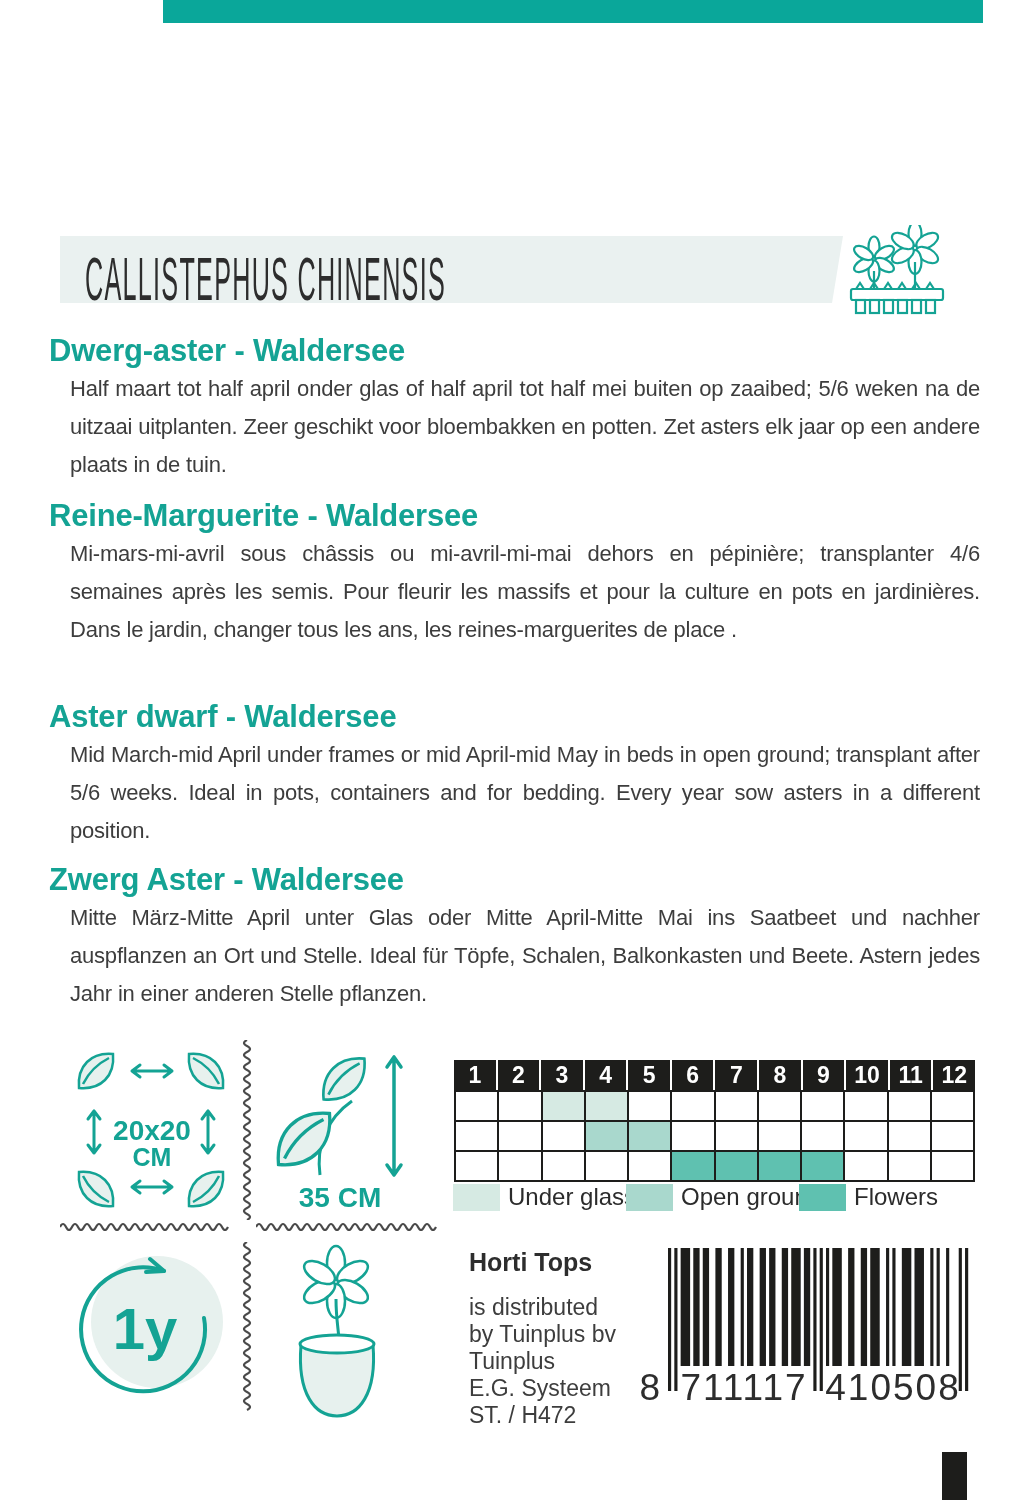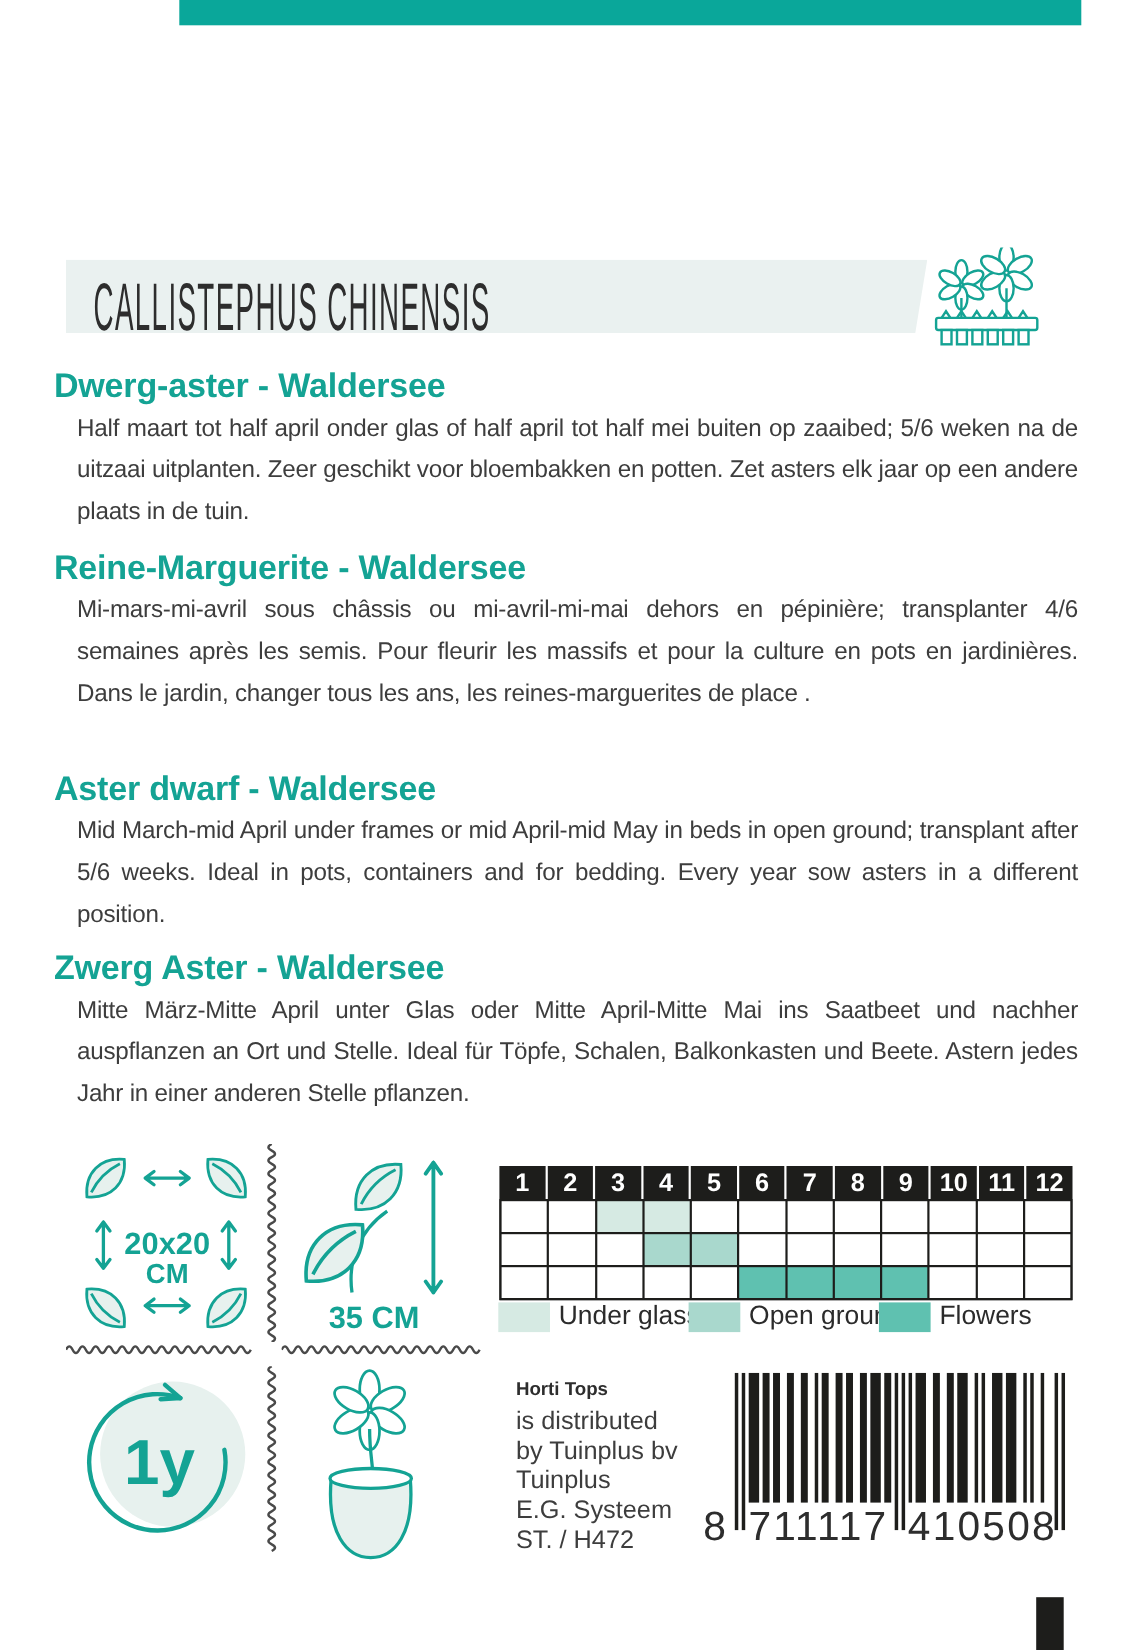--- a/index.html
+++ b/index.html
@@ -36,21 +36,21 @@
       display:flex;align-items:center;justify-content:center;}
   .cal-body{display:grid;grid-template-columns:repeat(12,1fr);grid-auto-rows:28px;gap:2px;
       background:var(--tblack);border:2px solid var(--tblack);}
   .cal-cell{background:#fff;}
 
   .legend-item{position:absolute;top:1183px;display:flex;align-items:center;white-space:nowrap;}
   .legend-swatch{width:47px;height:27px;display:inline-block;}
   .legend-label{margin-left:8px;font-size:24px;color:#2b2b2b;}
 
   .distributor{position:absolute;left:469px;top:1249px;color:var(--body);font-size:23px;line-height:27px;}
-  .distributor .brand{font-size:17px;font-weight:bold;color:var(--ink);margin-bottom:2px;}
+  .distributor .brand{font-size:25px;font-weight:bold;color:var(--ink);margin-bottom:18px;}
 
   .barcode{position:absolute;left:630px;top:1248px;}
   .barcode text{fill:var(--ink);font-size:37px;}
 
   .corner-mark{position:absolute;left:942px;top:1452px;width:25px;height:48px;background:var(--tblack);}
 </style>
 </head>
 <body>
 
 <div class="page">

